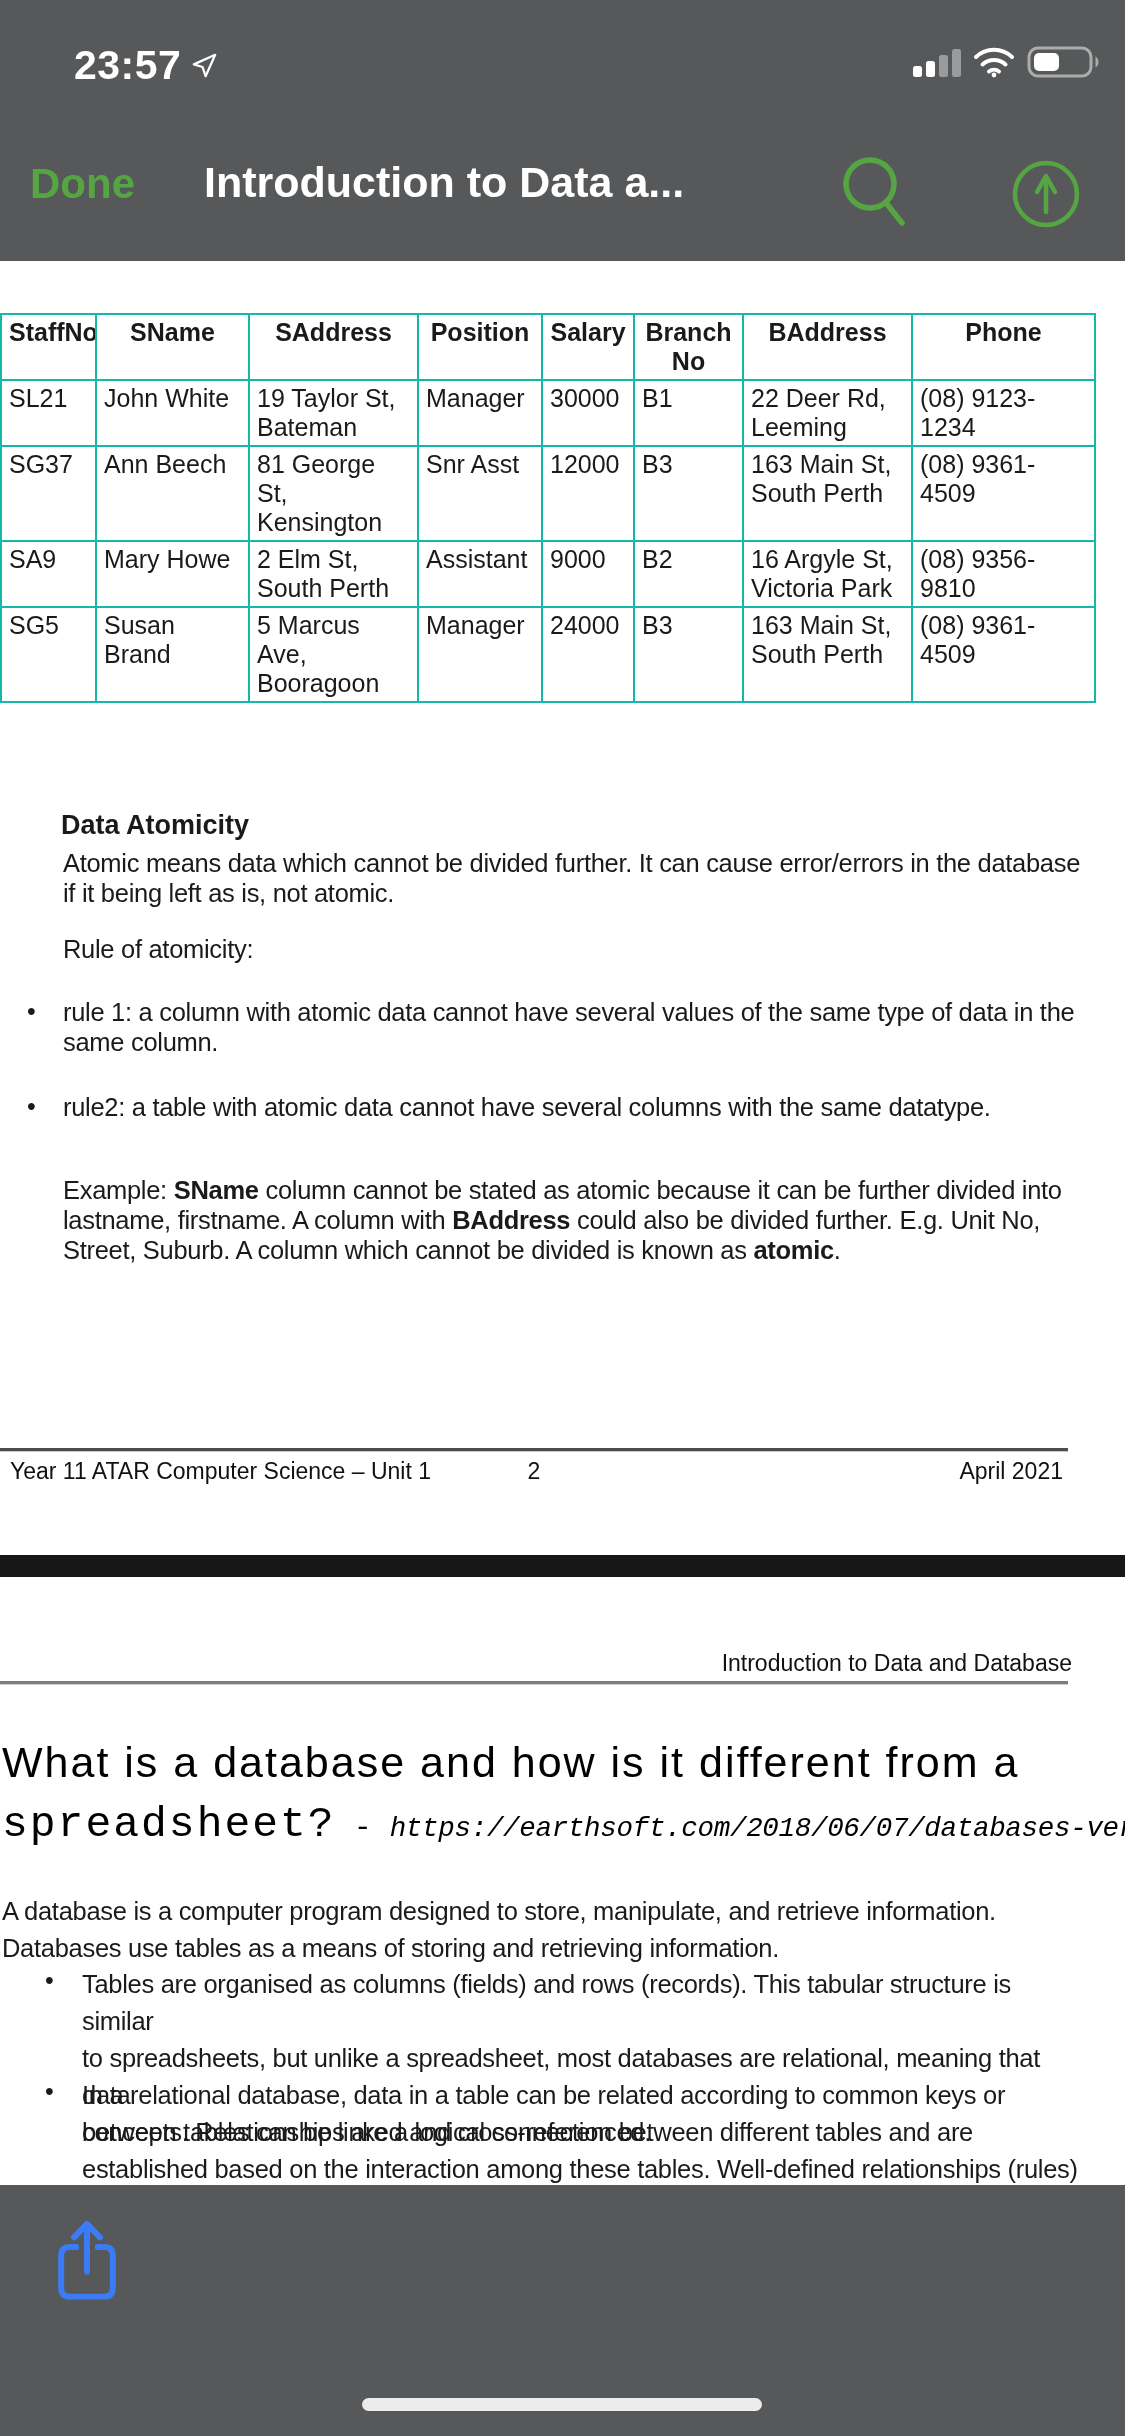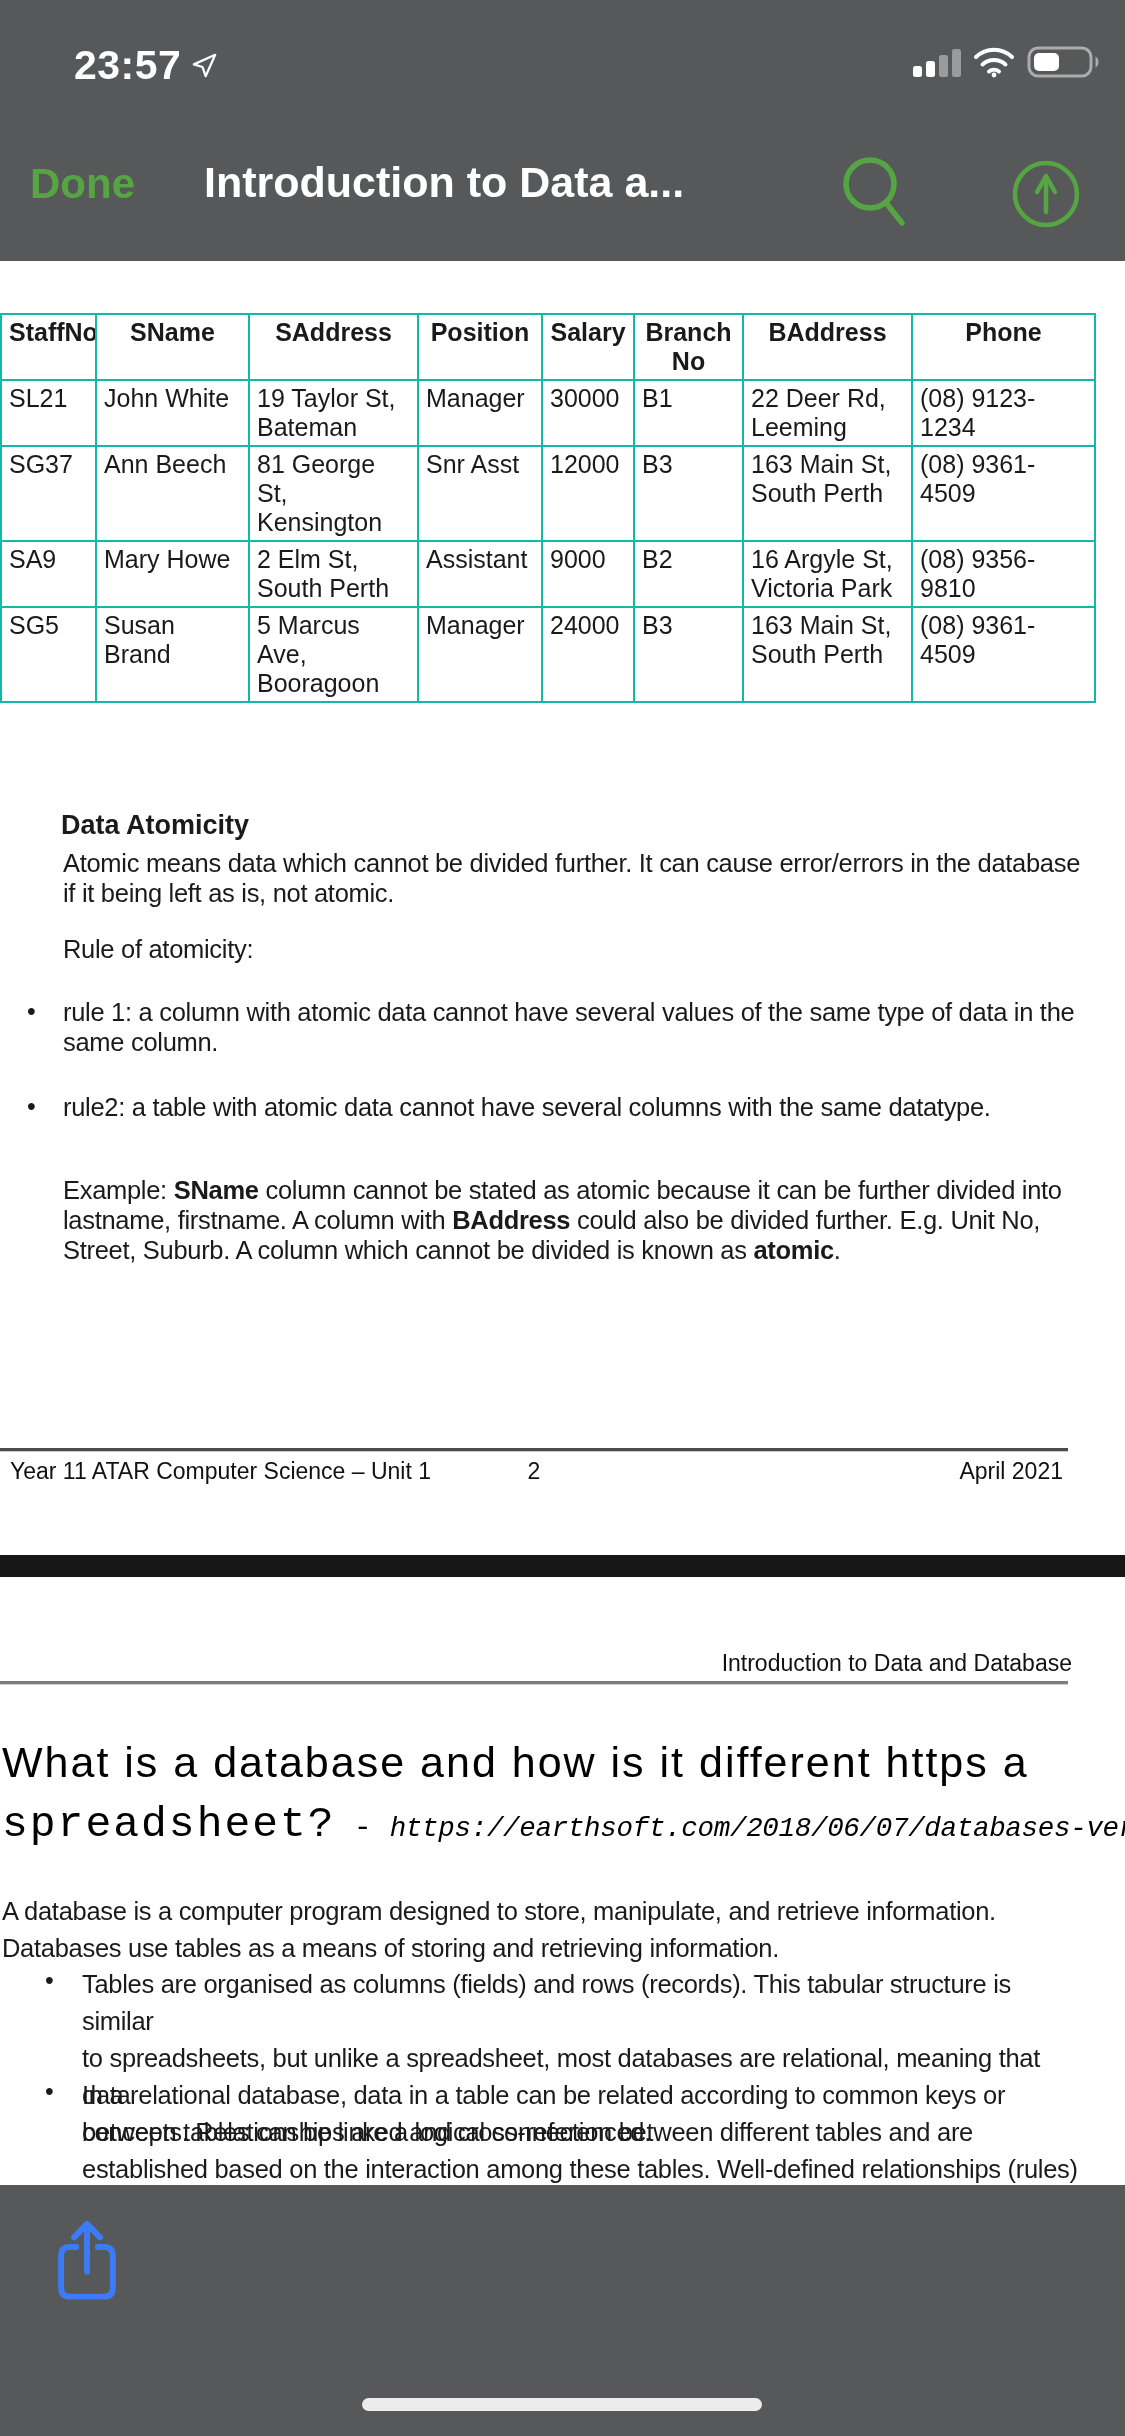--- a/index.html
+++ b/index.html
@@ -234,21 +234,21 @@
     <div class="footer-line"></div>
     <div class="footer-text f-left">Year 11 ATAR Computer Science – Unit 1</div>
     <div class="footer-text f-center">2</div>
     <div class="footer-text f-right">April 2021</div>
 
     <div class="page-sep"></div>
 
     <div class="p2-header">Introduction to Data and Database</div>
     <div class="p2-hr"></div>
 
-    <div class="p2-h1">What is a database and how is it different https a</div>
+    <div class="p2-h1">What is a database and how is it different from a</div>
     <div class="p2-h2">
       <span>spreadsheet?</span><span class="dash"> - </span><span class="url">https://earthsoft.com/2018/06/07/databases-versus-spreadsheets/</span>
     </div>
 
     <div class="body2 p2-intro">A database is a computer program designed to store, manipulate, and retrieve information.
 Databases use tables as a means of storing and retrieving information.</div>
 
     <div class="p2-bullet p2-bl1">
       <span class="bullet-dot2">•</span>
       <span class="body2 bt">Tables are organised as columns (fields) and rows (records). This tabular structure is similar

